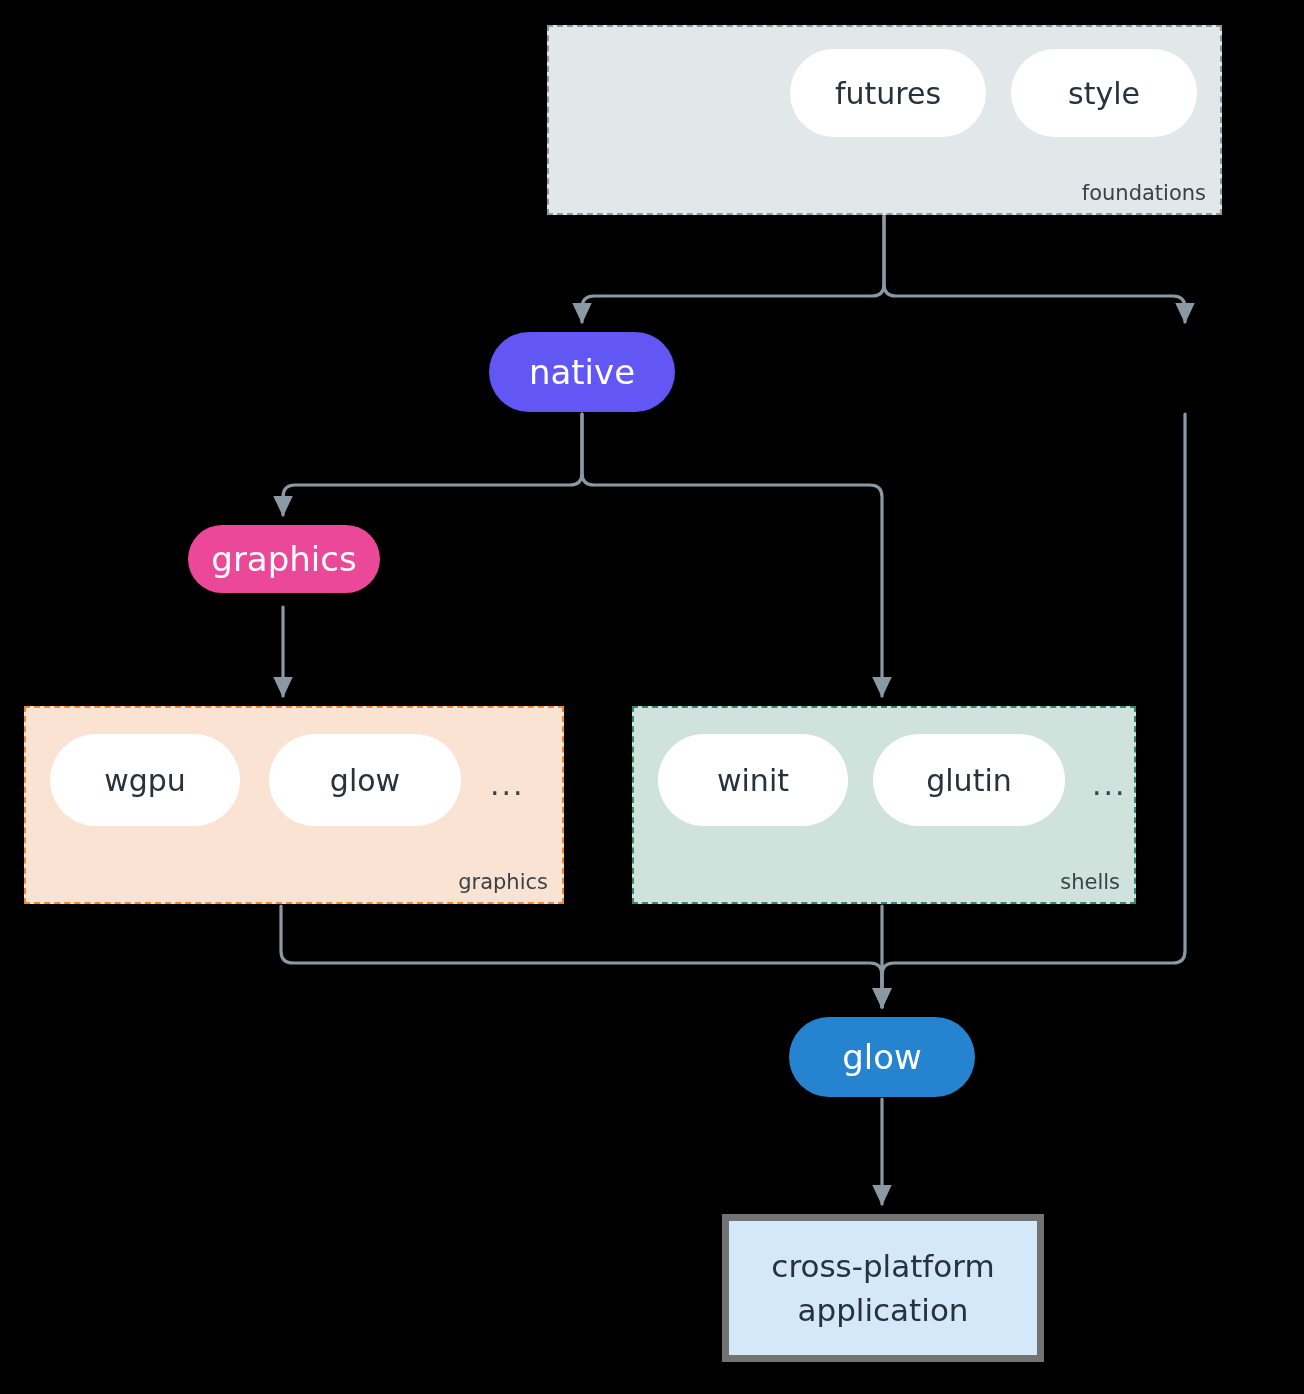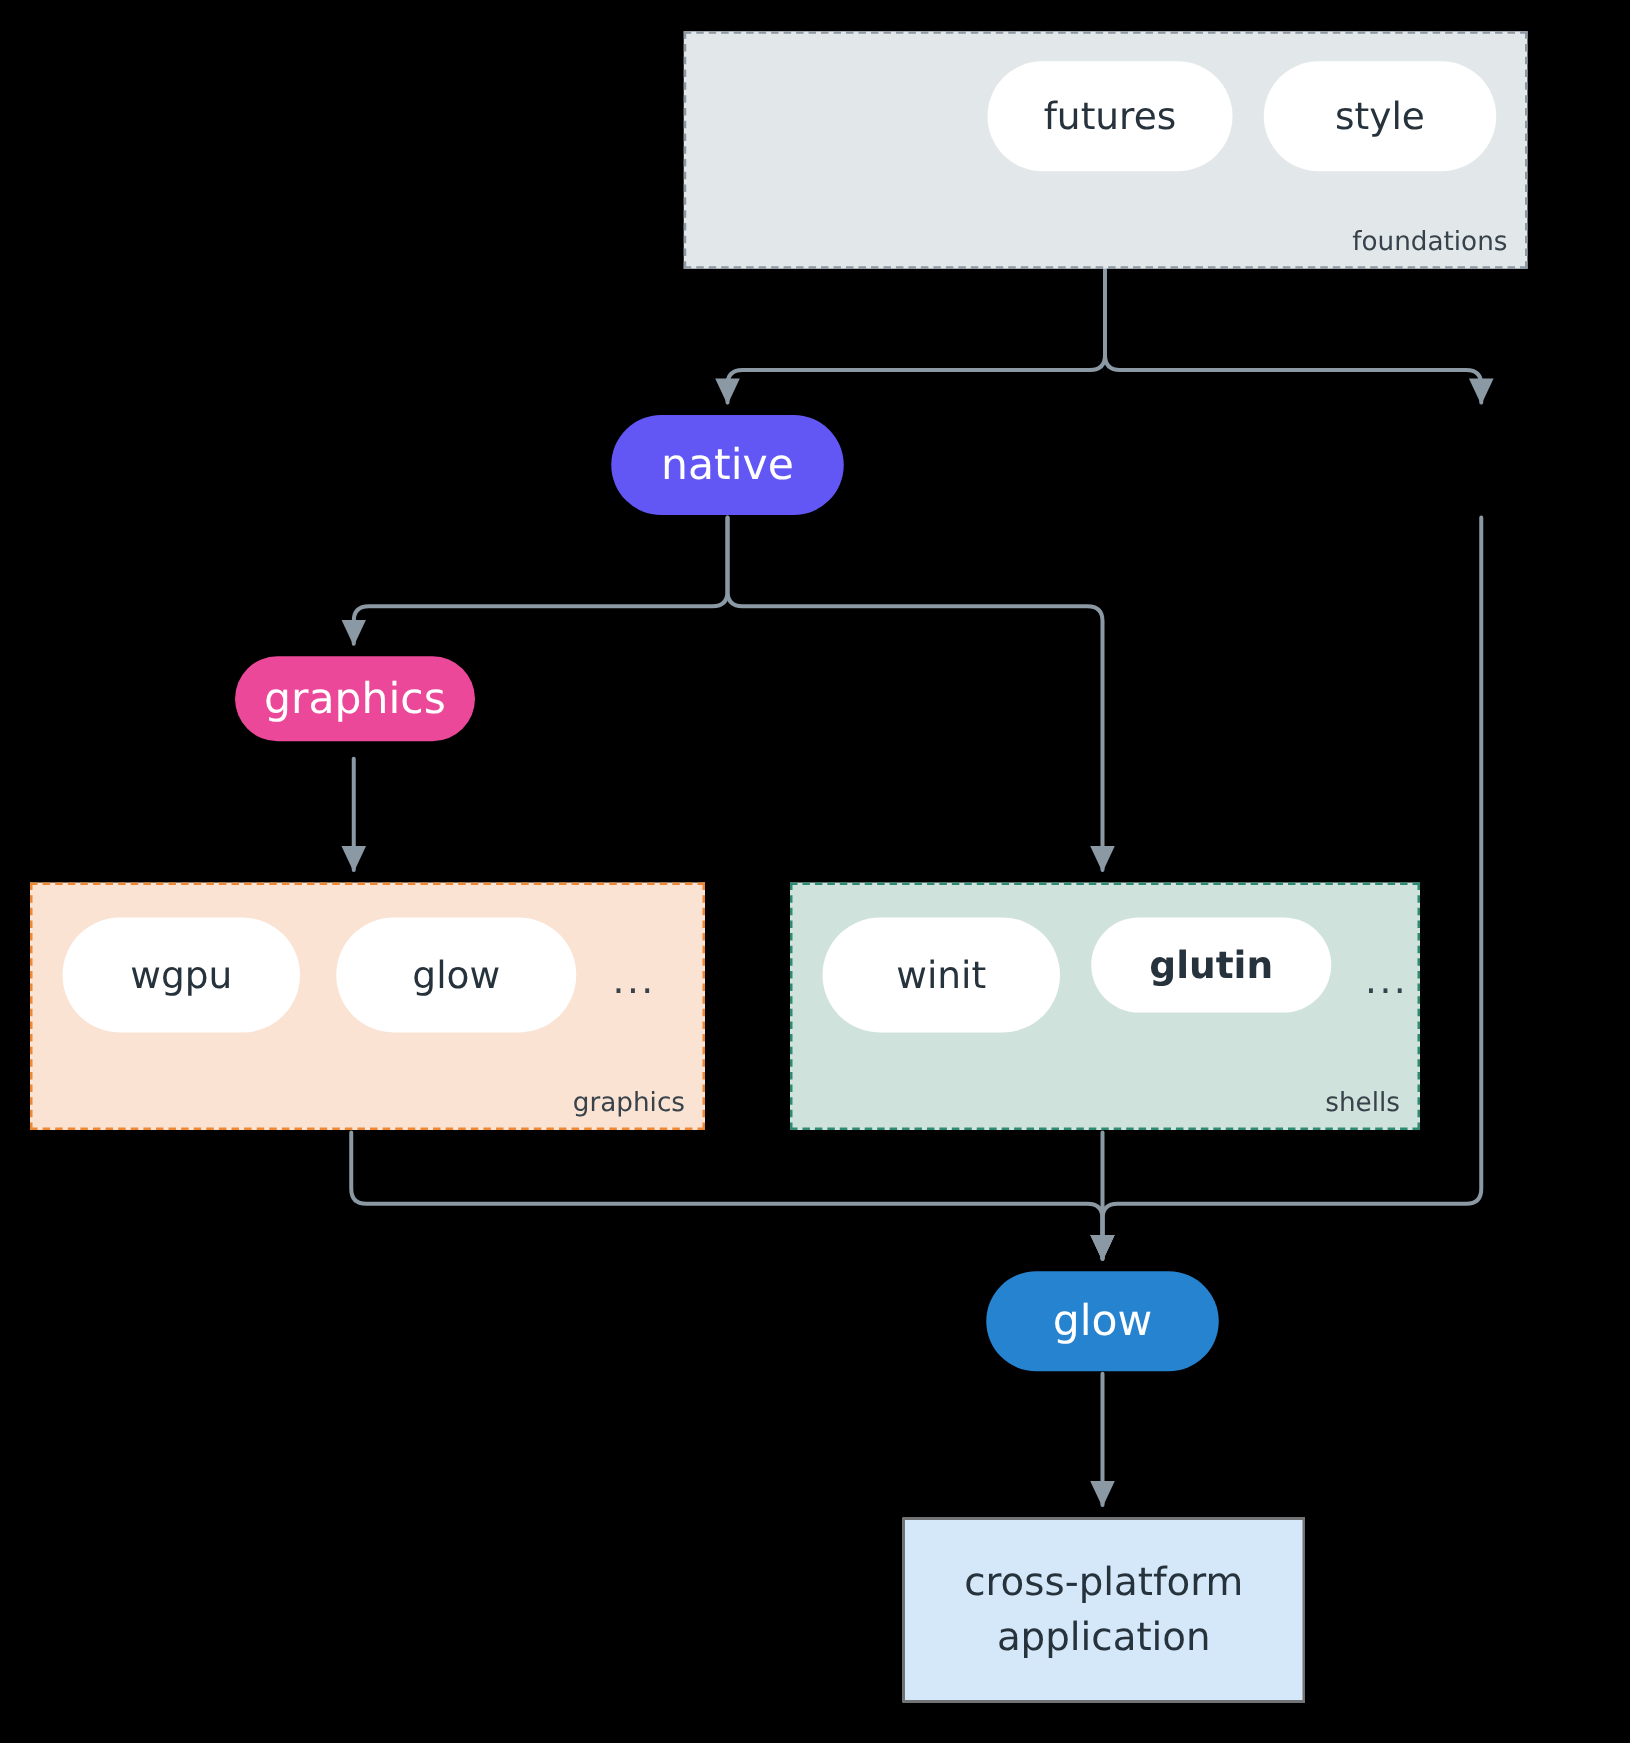--- a/index.html
+++ b/index.html
@@ -120,21 +120,21 @@
 
   
   #node-application {
     position: absolute;
     left: 722px;
     top: 1214px;
     width: 322px;
     height: 148px;
     box-sizing: border-box;
     background: #d5e8f9;
-    border: 2px solid #737373;
+    border: 7px solid #737373;
     display: flex;
     flex-direction: column;
     align-items: center;
     justify-content: center;
     color: #26323c;
     font-size: 31px;
     line-height: 1.42;
     text-align: center;
   }
 
@@ -199,21 +199,21 @@
       <span>glow</span>
     </div>
     <div class="ellipsis" style="left:464px; top:62px;">...</div>
     <div class="cluster-label">graphics</div>
   </div>
 
   <div class="cluster" id="cluster-shells">
     <div class="pill-white" style="left:24px; top:26px; width:190px; height:92px;">
       <span>winit</span>
     </div>
-    <div class="pill-white" style="left:239px; top:26px; width:192px; height:76px;font-weight:bold;">
+    <div class="pill-white" style="left:239px; top:26px; width:192px; height:92px;">
       <span>glutin</span>
     </div>
     <div class="ellipsis" style="left:458px; top:62px;">...</div>
     <div class="cluster-label">shells</div>
   </div>
 
   <div class="pill-color" id="node-native">
     <span>native</span>
   </div>
 

